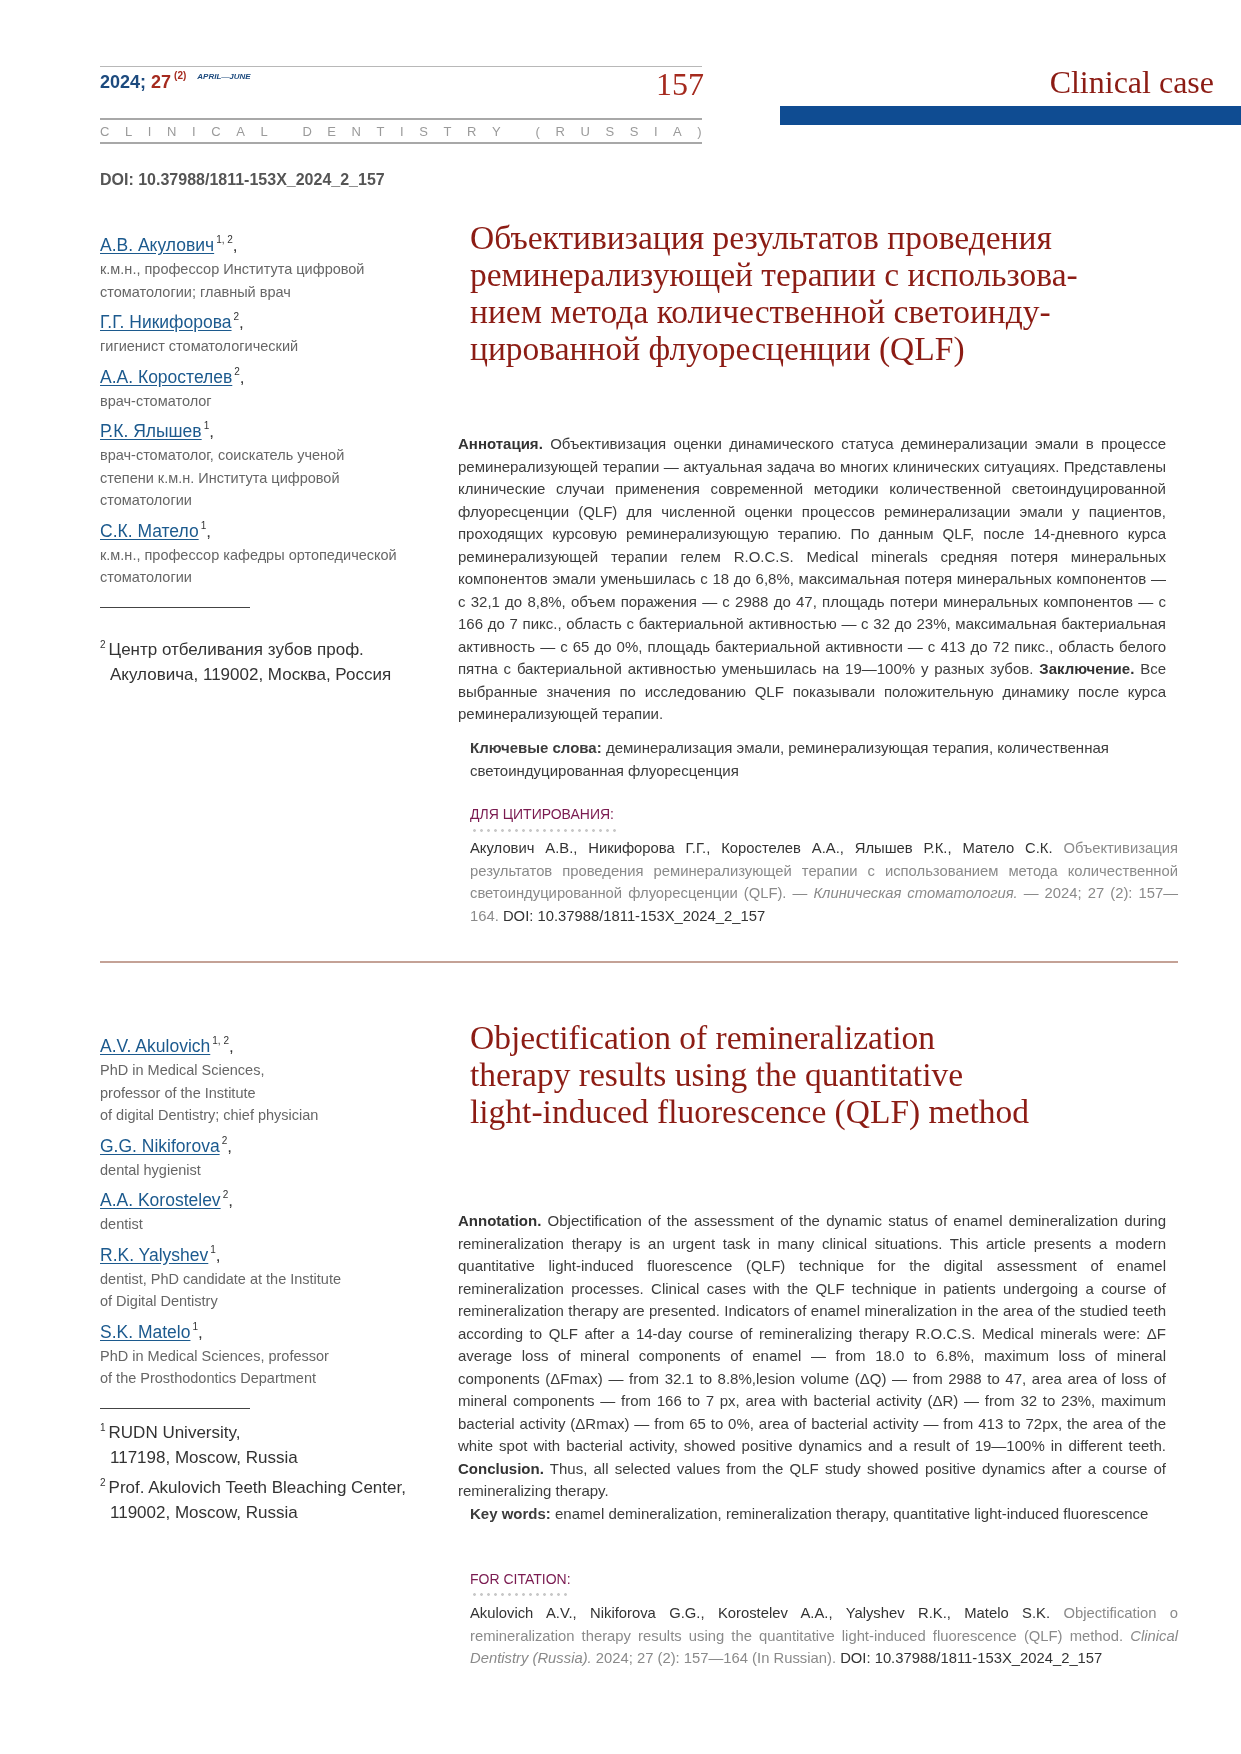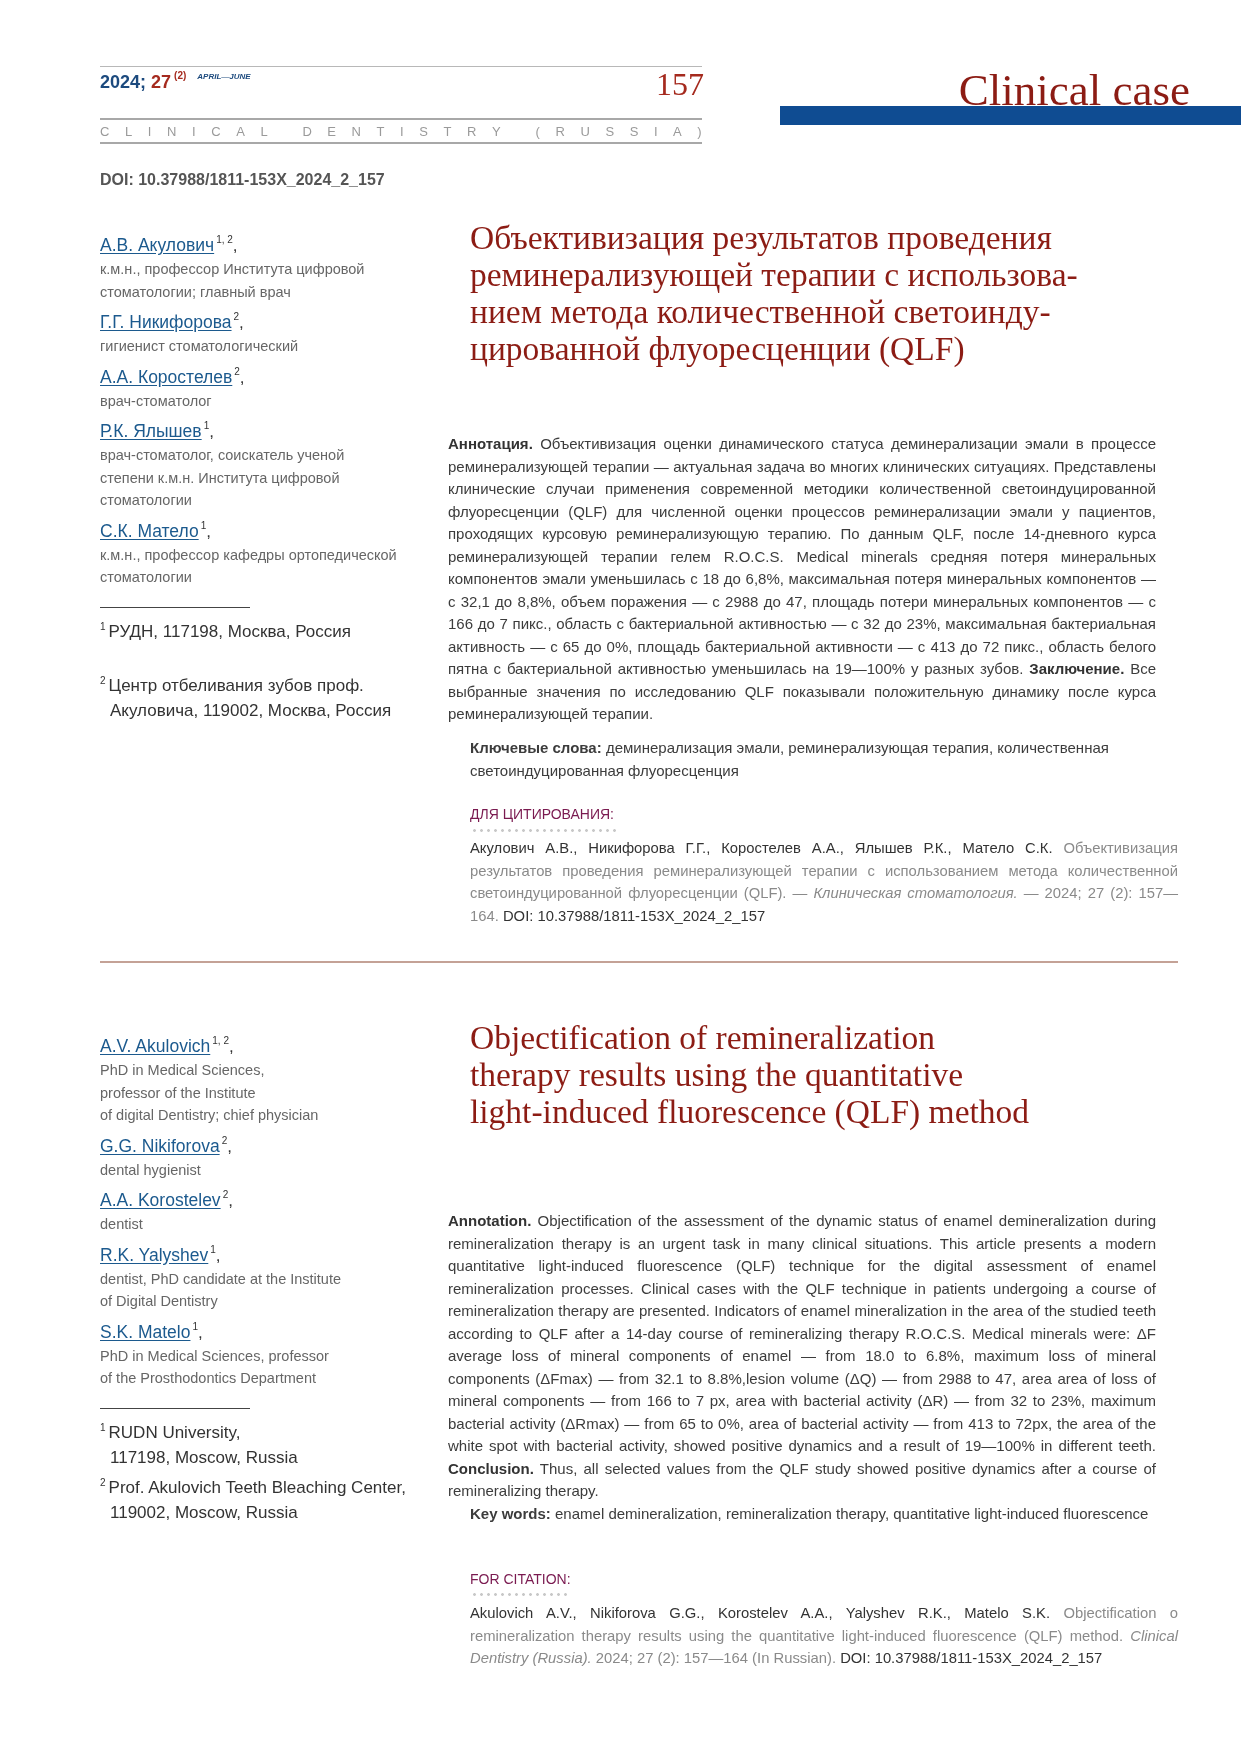--- a/index.html
+++ b/index.html
@@ -12,40 +12,40 @@
   
   .hdr-topline { left: 100px; top: 66px; width: 602px; height: 1px; background: #b8b8b8; }
   .hdr-issue { left: 100px; top: 70px; font-size: 18px; font-weight: bold; color: #1c4a7e; white-space: nowrap; }
   .hdr-issue .vol { color: #a52a1e; }
   .hdr-issue sup { font-size: 10px; color: #a52a1e; font-weight: bold; vertical-align: 9px; margin-left: 3px; }
   .hdr-issue .months { font-size: 8px; font-style: italic; font-weight: bold; color: #1c4a7e; vertical-align: 9px; margin-left: 11px; }
   .hdr-page { left: 640px; top: 66px; width: 64px; text-align: right; font-family: "Liberation Serif", serif; font-size: 32px; color: #a52a1e; }
   .hdr-line2 { left: 100px; top: 118px; width: 602px; height: 2px; background: #a8a8a8; }
   .hdr-journal { left: 100px; top: 124px; width: 602px; font-size: 13px; color: #9a9a9a; letter-spacing: 0; display: flex; justify-content: space-between; }
   .hdr-line3 { left: 100px; top: 142px; width: 602px; height: 2px; background: #a8a8a8; }
-  .hdr-section { left: 888px; top: 64px; width: 302px; text-align: right; font-family: "Liberation Serif", serif; font-size: 45px; color: #8c1c14; }
+  .hdr-section { left: 912px; top: 64px; width: 302px; text-align: right; font-family: "Liberation Serif", serif; font-size: 32px; color: #8c1c14; }
   .hdr-bar { left: 780px; top: 106px; width: 461px; height: 19px; background: #0f4c92; }
   .doi-top { left: 100px; top: 171px; font-size: 16px; font-weight: bold; color: #555; }
 
   
   .authors { left: 100px; width: 330px; }
   .author-name { font-size: 17.5px; color: #1c5a8e; text-decoration: underline; text-decoration-color: #1c5a8e; text-underline-offset: 2px; line-height: 24px; display: inline; }
   .author-sup { font-size: 10px; vertical-align: 8px; color: #333; margin-left: 2px; }
   .author-comma { font-size: 17px; color: #333; }
   .author-line { line-height: 24px; }
   .author-desc { font-size: 14.5px; color: #666; line-height: 22.5px; margin-bottom: 2px; }
   .aff-rule { width: 150px; height: 1px; background: #444; margin: 18px 0 6px 0; }
   .aff-item { font-size: 17px; color: #333; line-height: 25px; padding-left: 10px; text-indent: -10px; }
   .aff-item sup { font-size: 10px; vertical-align: 7px; margin-right: 3px; }
 
   
   .title { left: 470px; width: 720px; font-family: "Liberation Serif", serif; color: #8c1c14; font-size: 33.5px; line-height: 37px; }
 
   
-  .abstract { left: 448px; width: 708px; font-size: 15px; color: #3c3c3c; line-height: 22.5px; text-align: justify; }
+  .abstract { left: 458px; width: 708px; font-size: 15px; color: #3c3c3c; line-height: 22.5px; text-align: justify; }
   .abstract b { color: #333; }
   .kw { left: 470px; width: 708px; font-size: 15px; color: #3c3c3c; line-height: 22.5px; }
   .cite-head { left: 470px; font-size: 14px; font-weight: normal; color: #7a1a50; }
   .cite-dots { left: 471px; width: 146px; height: 3px; background-image: radial-gradient(circle, #c8c8c8 1.3px, transparent 1.5px); background-size: 7px 3px; }
   .cite-body { left: 470px; width: 708px; font-size: 14.8px; color: #8a8a8a; line-height: 22.5px; text-align: justify; }
   .cite-body .c-auth { color: #333; }
   .cite-body .c-doi { color: #333; }
   .cite-body i { color: #8a8a8a; }
 
   .divider { left: 100px; top: 961px; width: 1078px; height: 2px; background: #c4a296; }
@@ -102,21 +102,20 @@
   <div class="author-line"><a class="author-name">Г.Г. Никифорова</a><span class="author-sup">2</span><span class="author-comma">,</span></div>
   <div class="author-desc"><span>гигиенист стоматологический</span></div>
   <div class="author-line"><a class="author-name">А.А. Коростелев</a><span class="author-sup">2</span><span class="author-comma">,</span></div>
   <div class="author-desc"><span>врач-стоматолог</span></div>
   <div class="author-line"><a class="author-name">Р.К. Ялышев</a><span class="author-sup">1</span><span class="author-comma">,</span></div>
   <div class="author-desc"><span>врач-стоматолог, соискатель ученой</span><br><span>степени к.м.н. Института цифровой</span><br><span>стоматологии</span></div>
   <div class="author-line"><a class="author-name">С.К. Матело</a><span class="author-sup">1</span><span class="author-comma">,</span></div>
   <div class="author-desc"><span>к.м.н., профессор кафедры ортопедической</span><br><span>стоматологии</span></div>
 
   <div class="aff-rule"></div>
-  <div class="aff-item"><sup>1</sup><span>РУДН, 117198, Москва, Россия</span></div>
   <div class="aff-item" style="width:300px;margin-top:24px;"><sup>2</sup><span>Центр отбеливания зубов проф. Акуловича, 119002, Москва, Россия</span></div>
 </div>
 
 <div class="abs title" style="top:219px;">
   <div>Объективизация результатов проведения</div>
   <div>реминерализующей терапии с использова-</div>
   <div>нием метода количественной светоинду-</div>
   <div>цированной флуоресценции (QLF)</div>
 </div>
 

